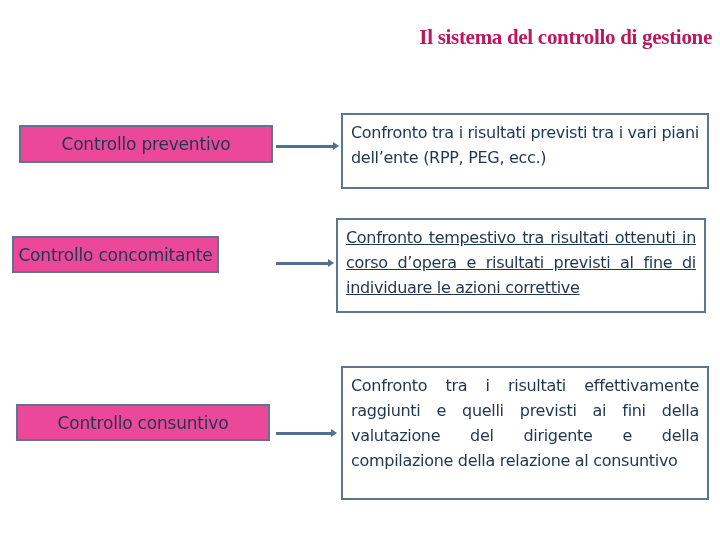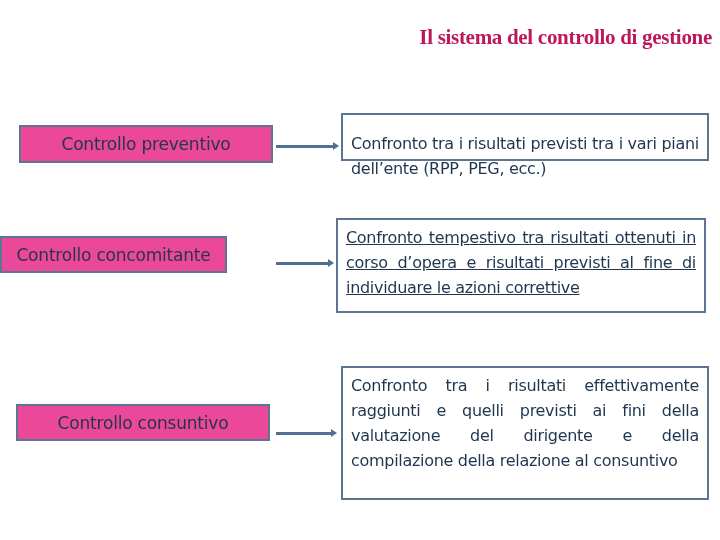--- a/index.html
+++ b/index.html
@@ -43,25 +43,25 @@
 </style>
 </head>
 <body>
 
 <div class="title">Il sistema del controllo di gestione</div>
 
 <div class="lbox" style="left:19px; top:125px; width:254px; height:38px;">
   <span>Controllo preventivo</span>
 </div>
 <div class="arrow" style="left:276px; top:145px; width:58px;"></div>
-<div class="rbox" style="left:341px; top:113px; width:368px; height:48px; padding-top:16px;">
+<div class="rbox" style="left:341px; top:113px; width:368px; height:76px; padding-top:5px;">
   <span>Confronto tra i risultati previsti tra i vari piani dell’ente (RPP, PEG, ecc.)</span>
 </div>
 
-<div class="lbox" style="left:0; top:236px; width:227px; height:37px;justify-content:center;">
+<div class="lbox" style="left:12px; top:236px; width:207px; height:37px;justify-content:center;">
   <span>Controllo concomitante</span>
 </div>
 <div class="arrow" style="left:276px; top:262px; width:53px;"></div>
 <div class="rbox" style="left:336px; top:218px; width:370px; height:95px;text-decoration:underline;">
   <span>Confronto tempestivo tra risultati ottenuti in corso d’opera e risultati previsti al fine di individuare le azioni correttive</span>
 </div>
 
 <div class="lbox" style="left:16px; top:404px; width:254px; height:37px;">
   <span>Controllo consuntivo</span>
 </div>

